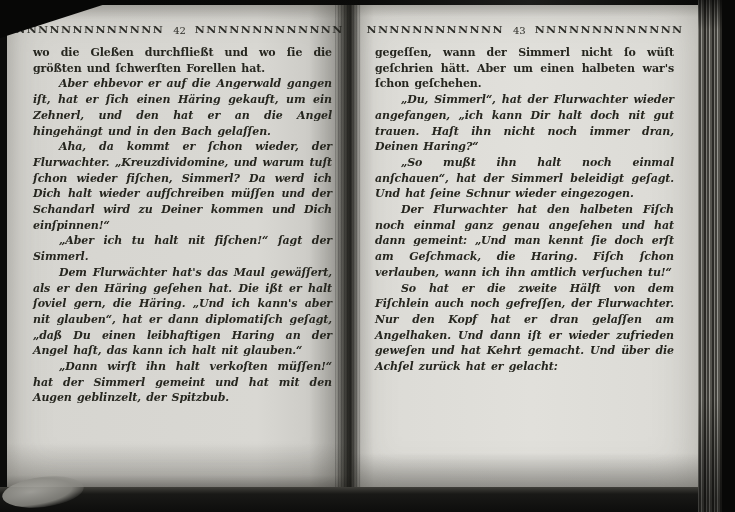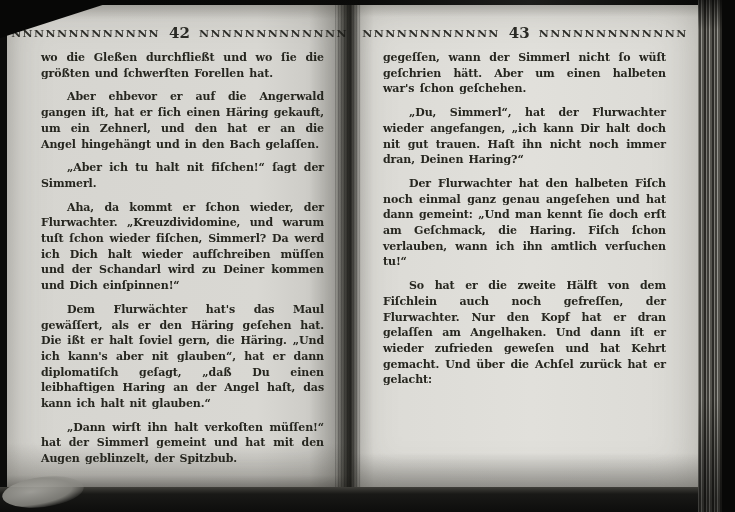--- a/index.html
+++ b/index.html
@@ -62,62 +62,63 @@
   }
 
   .page-header{
     margin-top:21px;display:flex;justify-content:center;align-items:baseline;
     gap:9px;color:#2a2a25;white-space:nowrap;
   }
   .ornament{
     font-size:11px;font-weight:bold;letter-spacing:1.4px;
     transform:scaleY(.82);color:#2e2e29;
   }
-  .page-number{font-size:15px;font-weight:bold;color:#2a2a25;}
+  .page-number{font-size:10px;font-weight:normal;color:#2a2a25;}
 
   .page-text{
     margin:8px 20px 0 26px;
     font-size:11px;line-height:15.7px;font-weight:700;
     color:#26261f;text-align:justify;letter-spacing:-.1px;word-spacing:1.5px;
   }
   .page.right .page-text{margin:8px 24px 0 23px;}
-  .page-text p{margin:8px;}
-  .page-text p.indent{text-indent:26px;}
+  .page-text p{margin:0;}
+  .page-text p.indent{text-indent:26px;font-style:italic;}
 </style>
 </head>
 <body>
 
 <div class="book">
 
   <div class="page left">
     <div class="page-header">
       <span class="ornament">NNNNNNNNNNNNN</span>
       <span class="page-number">42</span>
       <span class="ornament">NNNNNNNNNNNNN</span>
     </div>
     <div class="page-text">
       <p>wo die Gleßen durchfließt und wo ſie die größten und ſchwerſten Forellen hat.</p>
       <p class="indent">Aber ehbevor er auf die Angerwald gangen iſt, hat er ſich einen Häring gekauft, um ein Zehnerl, und den hat er an die Angel hingehängt und in den Bach gelaſſen.</p>
+      <p class="indent">Aha, da kommt er ſchon wieder, der Flurwachter. „Kreuzdividomine, und warum tuſt ſchon wieder fiſchen, Simmerl? Da werd ich Dich halt wieder aufſchreiben müſſen und der Schandarl wird zu Deiner kommen und Dich einſpinnen!“</p>
       <p class="indent">„Aber ich tu halt nit fiſchen!“ ſagt der Simmerl.</p>
-      <p class="indent">Aha, da kommt er ſchon wieder, der Flurwachter. „Kreuzdividomine, und warum tuſt ſchon wieder fiſchen, Simmerl? Da werd ich Dich halt wieder aufſchreiben müſſen und der Schandarl wird zu Deiner kommen und Dich einſpinnen!“</p>
       <p class="indent">Dem Flurwächter hat's das Maul gewäſſert, als er den Häring geſehen hat. Die ißt er halt ſoviel gern, die Häring. „Und ich kann's aber nit glauben“, hat er dann diplomatiſch geſagt, „daß Du einen leibhaftigen Haring an der Angel haſt, das kann ich halt nit glauben.“</p>
       <p class="indent">„Dann wirſt ihn halt verkoſten müſſen!“ hat der Simmerl gemeint und hat mit den Augen geblinzelt, der Spitzbub.</p>
 
     </div>
   </div>
 
   <div class="page right">
     <div class="page-header">
       <span class="ornament">NNNNNNNNNNNN</span>
       <span class="page-number">43</span>
       <span class="ornament">NNNNNNNNNNNNN</span>
     </div>
     <div class="page-text">
       <p>gegeſſen, wann der Simmerl nicht ſo wüſt geſchrien hätt. Aber um einen halbeten war's ſchon geſchehen.</p>
       <p class="indent">„Du, Simmerl“, hat der Flurwachter wieder angefangen, „ich kann Dir halt doch nit gut trauen. Haſt ihn nicht noch immer dran, Deinen Haring?“</p>
+      <p class="indent">„So mußt ihn halt noch einmal anſchauen“, hat der Simmerl beleidigt geſagt. Und hat ſeine Schnur wieder eingezogen.</p>
       <p class="indent">Der Flurwachter hat den halbeten Fiſch noch einmal ganz genau angeſehen und hat dann gemeint: „Und man kennt ſie doch erſt am Geſchmack, die Haring. Fiſch ſchon verlauben, wann ich ihn amtlich verſuchen tu!“</p>
       <p class="indent">So hat er die zweite Hälft von dem Fiſchlein auch noch gefreſſen, der Flurwachter. Nur den Kopf hat er dran gelaſſen am Angelhaken. Und dann iſt er wieder zufrieden geweſen und hat Kehrt gemacht. Und über die Achſel zurück hat er gelacht:</p>
     </div>
   </div>
 
   <div class="gutter"></div>
   <div class="top-edge"></div>
   <div class="top-wedge"></div>
   <div class="bottom-edge"></div>
   <div class="page-curl"></div>

